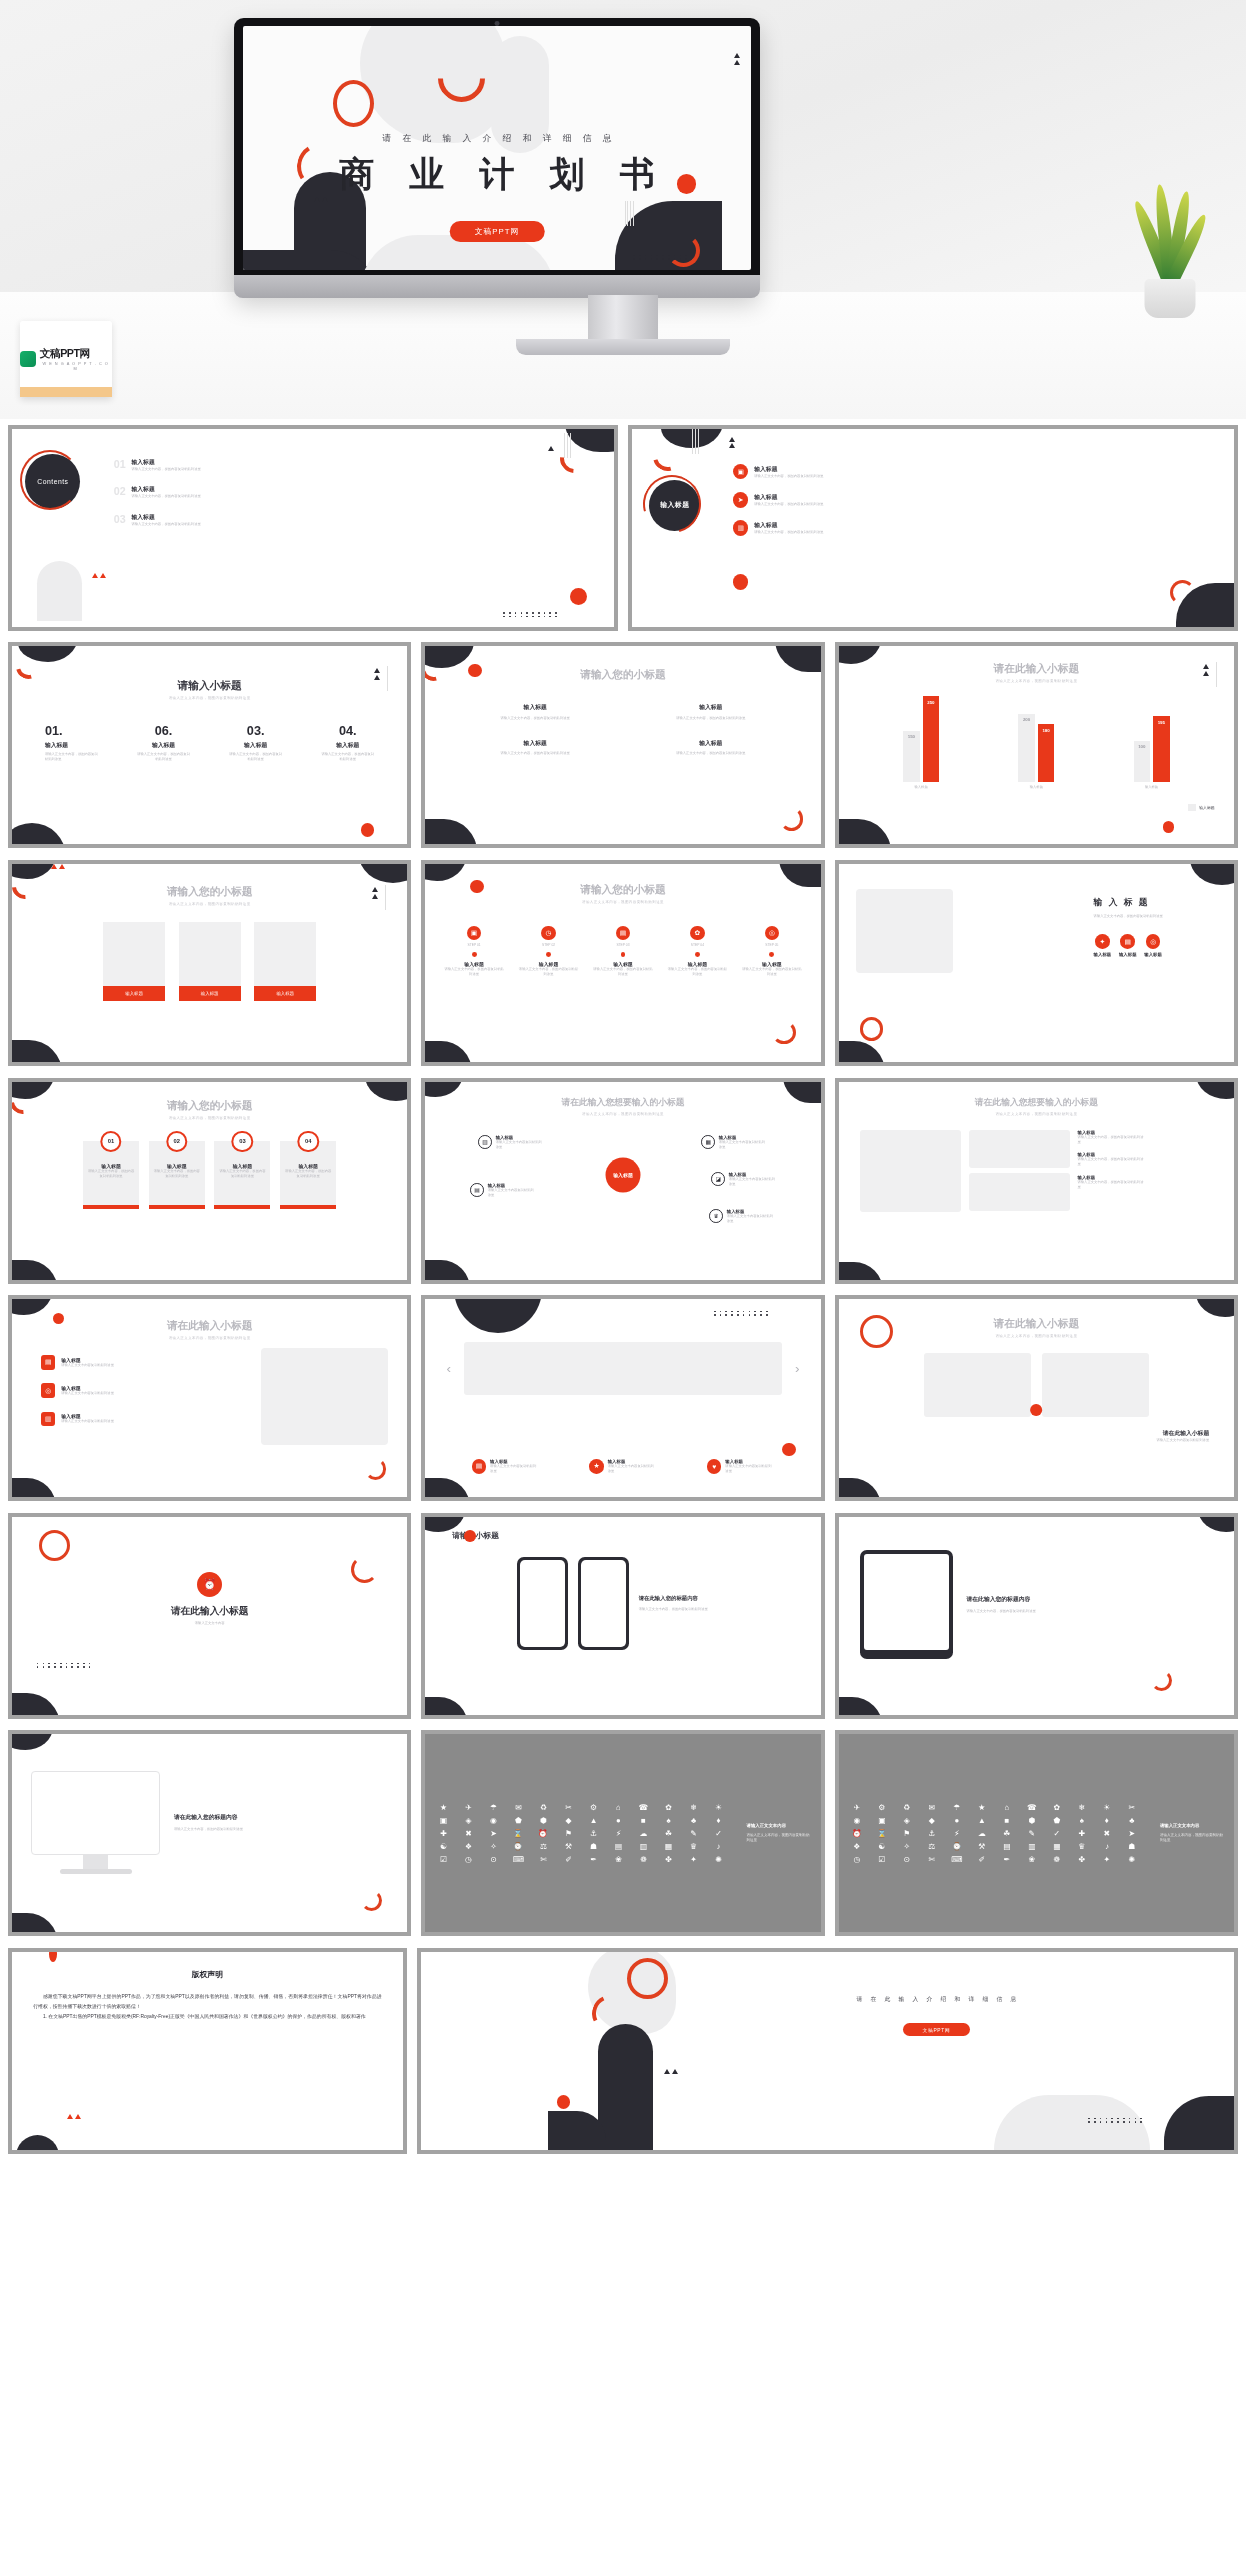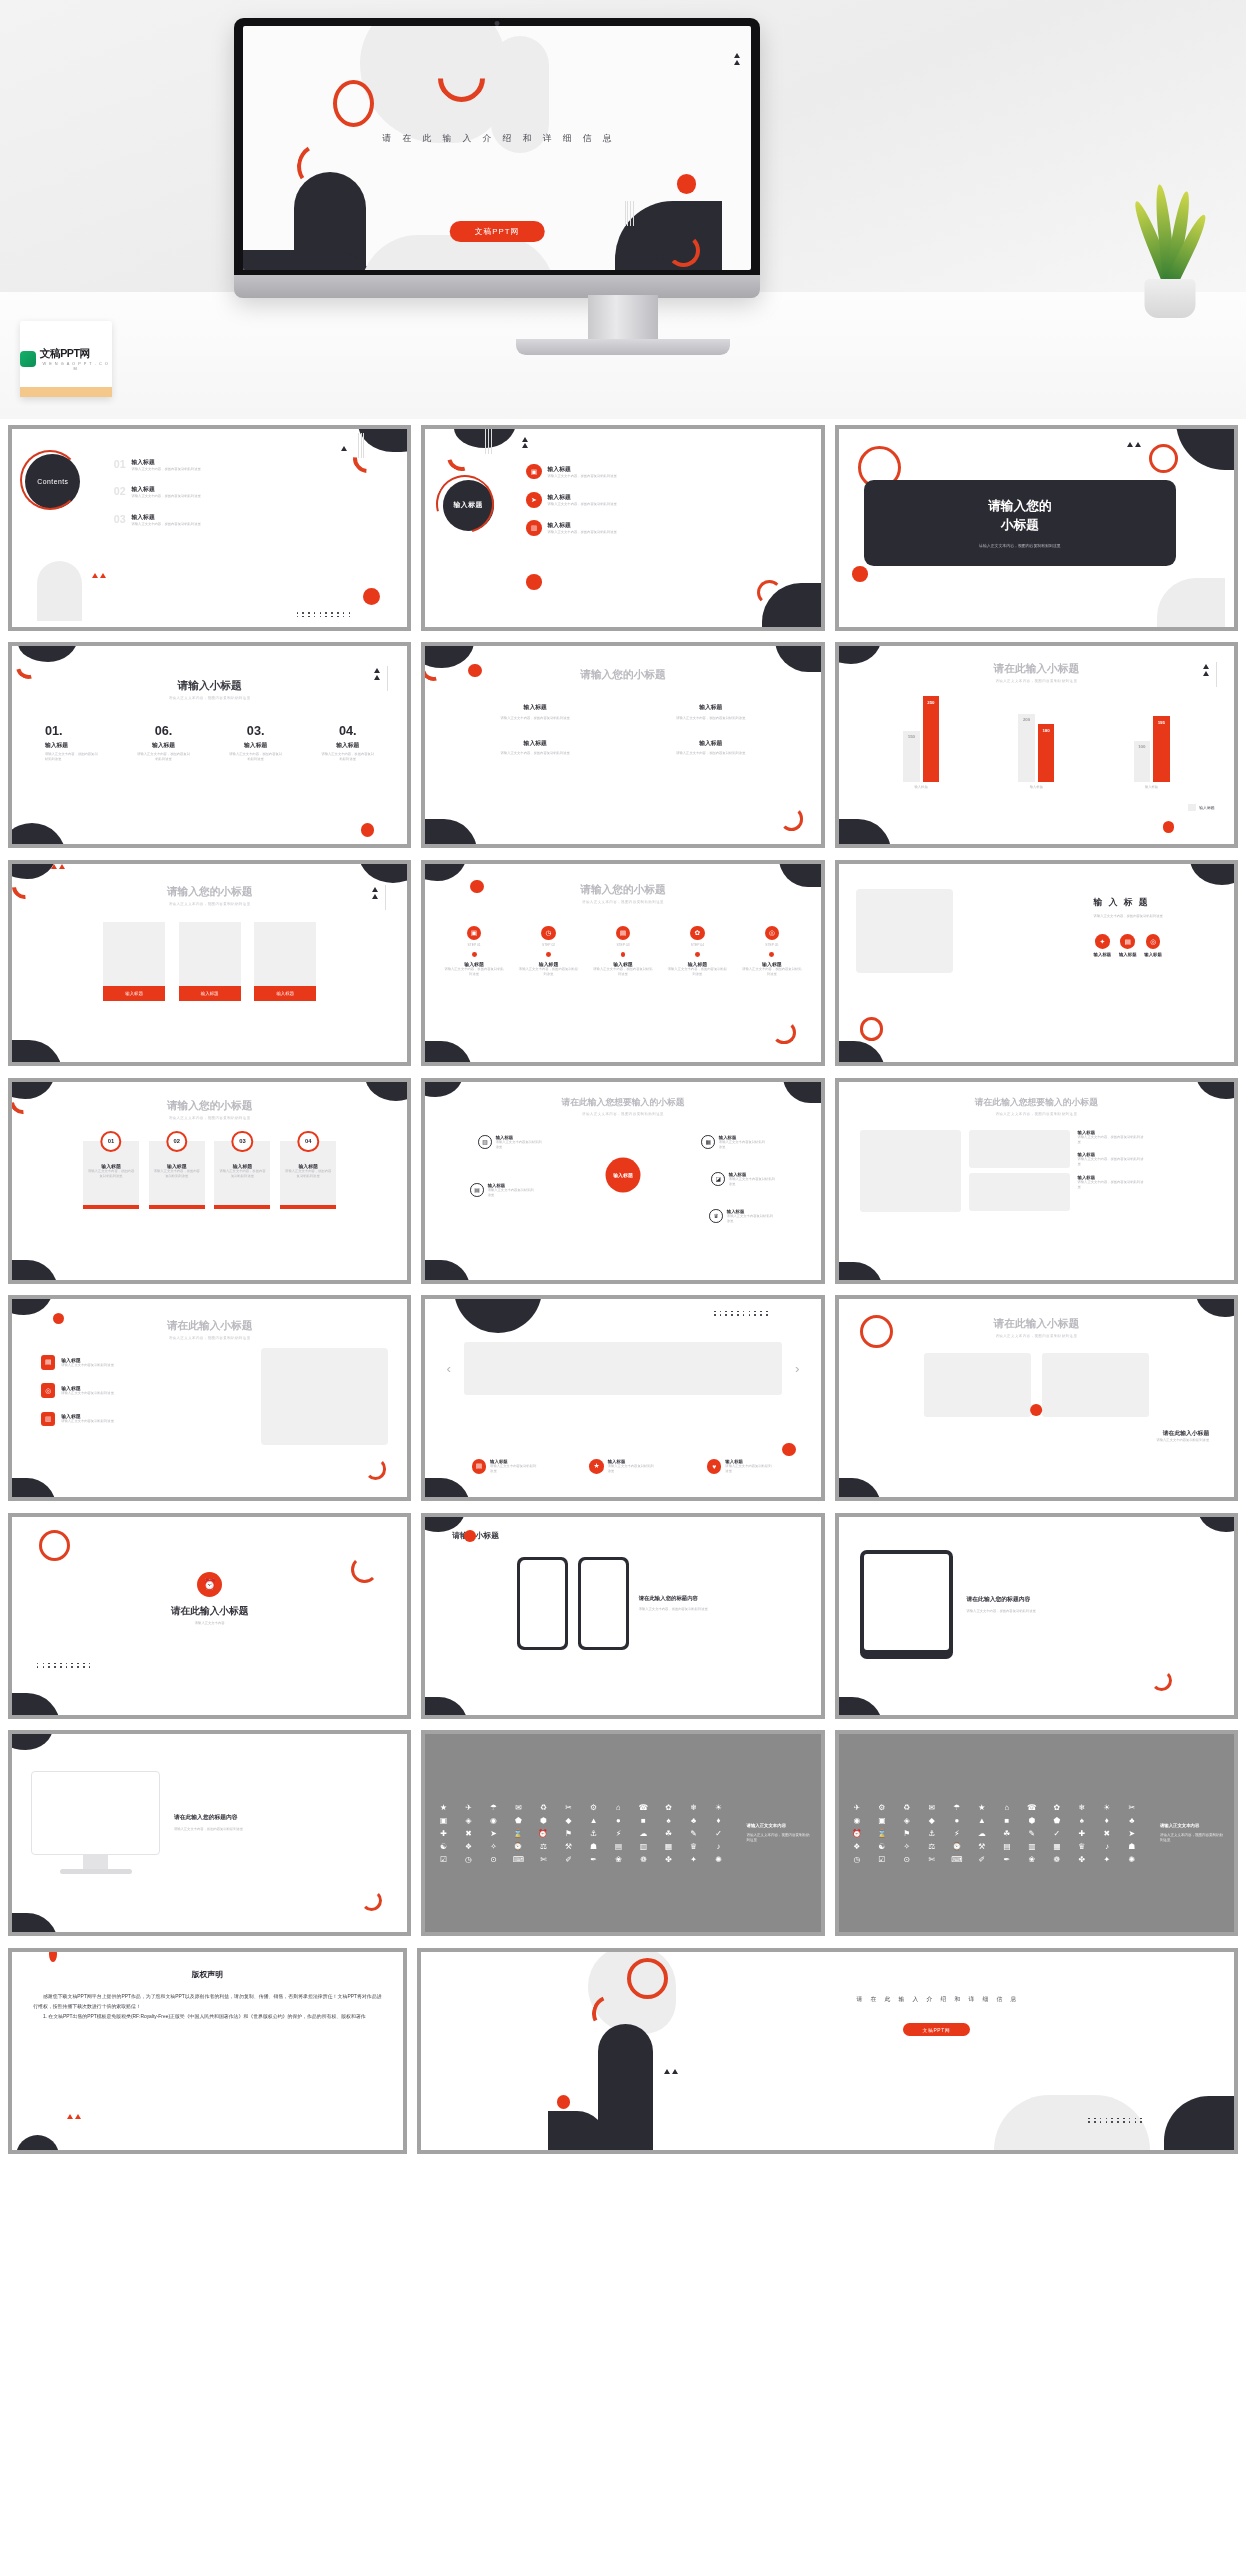--- a/index.html
+++ b/index.html
@@ -174,20 +174,21 @@
           <i></i>
       </div>
       <div class="vlines" style="right:117px;top:175px;">
           <i></i>
           <i></i>
           <i></i>
           <i></i>
         </div>
 
       <div class="screen-sub">请 在 此 输 入 介 绍 和 详 细 信 息</div>
+      <div class="screen-title">商 业 计 划 书</div>
       <button class="screen-btn">文稿PPT网</button>
     </div>
   </div>
   <div class="mon-bar"></div>
   <div class="mon-neck"></div>
   <div class="mon-base"></div>
 
   <div class="plant">
     <div class="leaf" style="height:90px;transform:translateX(-50%) rotate(-22deg);"></div>
     <div class="leaf" style="height:101px;transform:translateX(-50%) rotate(-6deg);"></div>
@@ -317,38 +318,20 @@
         <div style="display:flex;gap:5.8px;align-items:center;">
           <div class="red-circ" style="width:15.6px;height:15.6px;">▥</div>
           <div>
               <div class="it-title">输入标题</div>
             <div class="tiny">请输入正文文本内容，视图内容复制粘贴到这里</div>
             </div>
         </div>
       </div>
     </div>
 
-    <div class="slide s-h">
-      <div class="d-ring" style="left:19.5px;top:17.5px;width:43px;height:43px;border:3.9px solid #e0401f;border-radius:50%;"></div>
-      <div class="blob-dark-tr" style="right:-15.6px;top:-9.7px;width:74px;height:51px;border-radius:0 0 0 49px;"></div>
-      <div class="d-ring" style="right:56px;top:15.6px;width:29px;height:29px;border:3.9px solid #e0401f;border-radius:50%;"></div>
-      <div class="tri-pair" style="right:93px;top:13.6px;flex-direction:row;">
-          <div class="tri"></div>
-          <div class="tri"></div>
-        </div>
-      <div class="d-blob" style="right:9.7px;bottom:-5.8px;width:68px;height:55px;border-radius:39px 0 0 0;"></div>
-      <div class="d-dot" style="left:13.6px;bottom:45px;width:15.6px;height:15.6px;background:#e8381a;"></div>
-      <div style="position:absolute;left:25px;top:51px;right:58px;background:#2b2b33;border-radius:9.7px;padding:17.5px 9.7px;text-align:center;">
-        <div style="font-size:12.7px;font-weight:700;color:#fff;line-height:1.5;">
-          <div>请输入您的</div>
-          <div>小标题</div>
-        </div>
-        <div style="font-size:3.9px;color:#bdbdc4;margin-top:7.8px;">请输入正文文本内容，视图内容复制粘贴到这里</div>
-      </div>
-    </div>
   </div>
 
   <div class="row">
 
     <div class="slide s-h">
       <div class="blob-dark-tl" style="left:5.8px;top:-13.6px;width:60px;height:29px;"></div>
       <div class="d-ring arc-red" style="left:3.9px;top:7.8px;width:25px;height:25px;transform:rotate(-150deg);"></div>
       <div class="vlines" style="right:19.5px;top:19.5px;">
           <i></i>
         </div>

